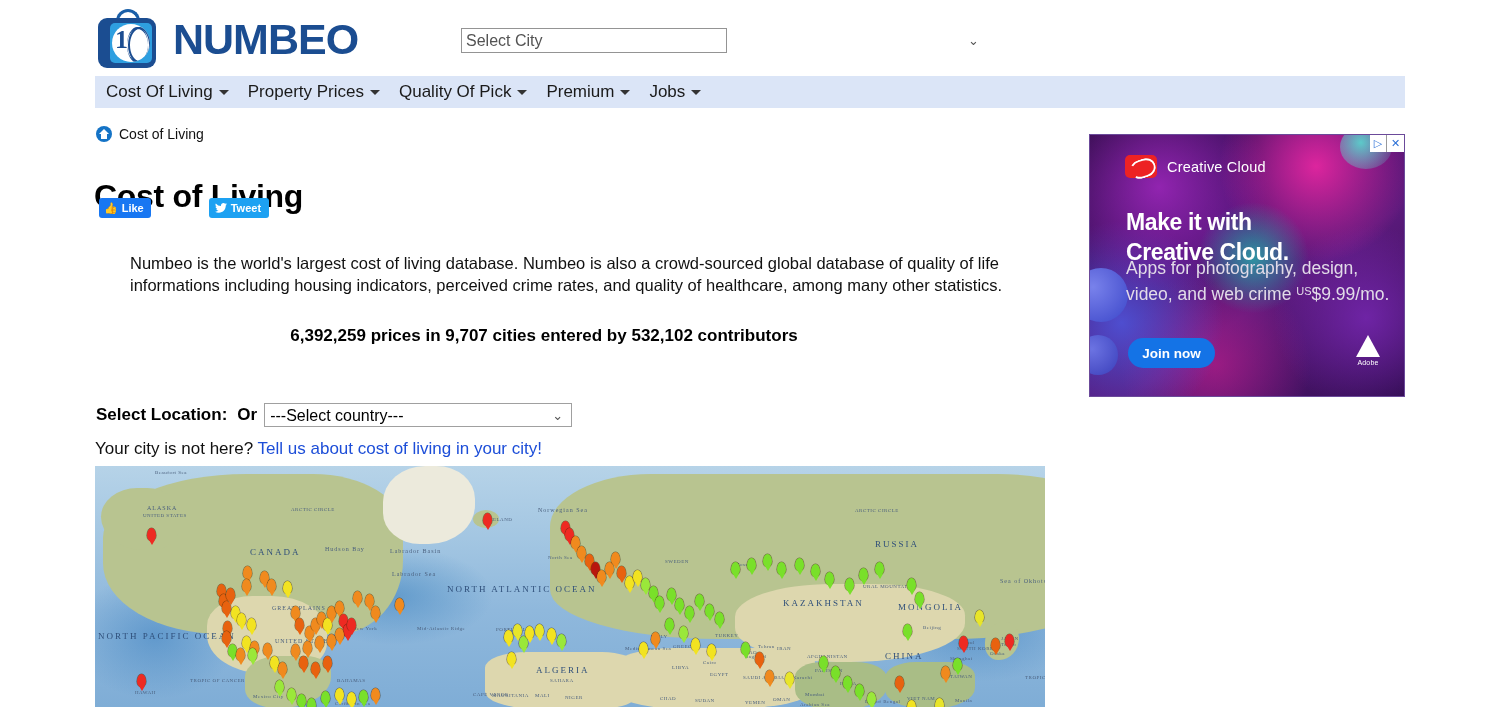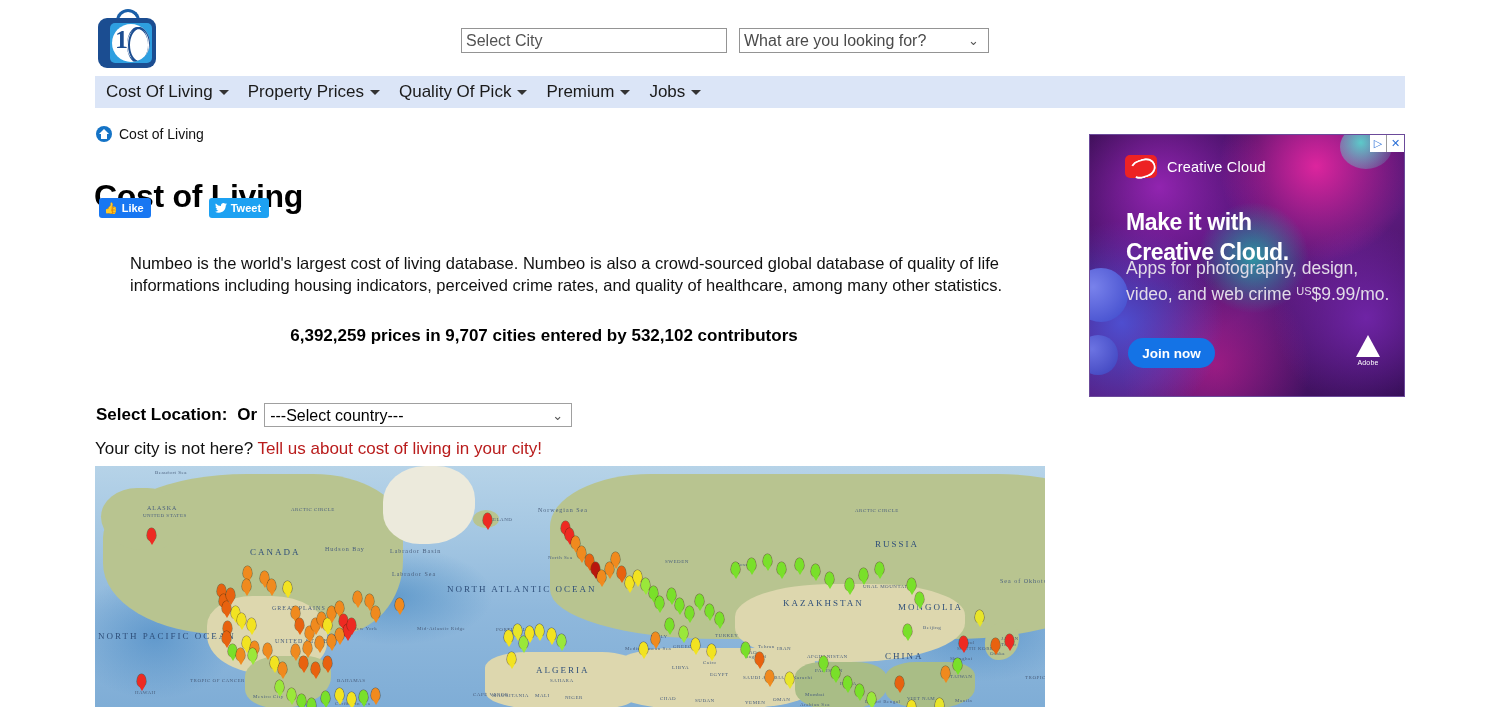--- a/index.html
+++ b/index.html
@@ -316,21 +316,21 @@
     -webkit-appearance: none;
     appearance: none;
   }
   .not-here {
     position: absolute;
     left: 95px; top: 439px;
     font-size: 17px;
     color: #111;
   }
   .not-here a {
-    color: #b91c1c;
+    color: #1d4ed8;
     text-decoration: none;
   }
 
   
   .ad-box {
     position: absolute;
     left: 1089px; top: 134px;
     width: 316px; height: 263px;
     overflow: hidden;
     background: #2a0f4a;
@@ -543,27 +543,25 @@
 
     <div class="logo-wrap">
       <div class="logo-mark">
         <div class="logo-handle"></div>
         <div class="logo-case">
           <div class="logo-case-inner"></div>
           <div class="logo-globe"></div>
           <div class="logo-one">1</div>
         </div>
       </div>
+      <div class="logo-text">NUMBEO</div>
     </div>
 
     <input class="city-input" type="text" placeholder="Select City" style="">
 
-    <select class="looking-select">
-      <option>What are you looking for?</option>
-    </select>
     <span class="select-caret" style="left:968px; top:33px;">⌄</span>
   </div>
 
   <div class="navbar">
     <div class="nav-item">
       <span>Cost Of Living</span>
       <span class="nav-caret"></span>
     </div>
     <div class="nav-item">
       <span>Property Prices</span>

